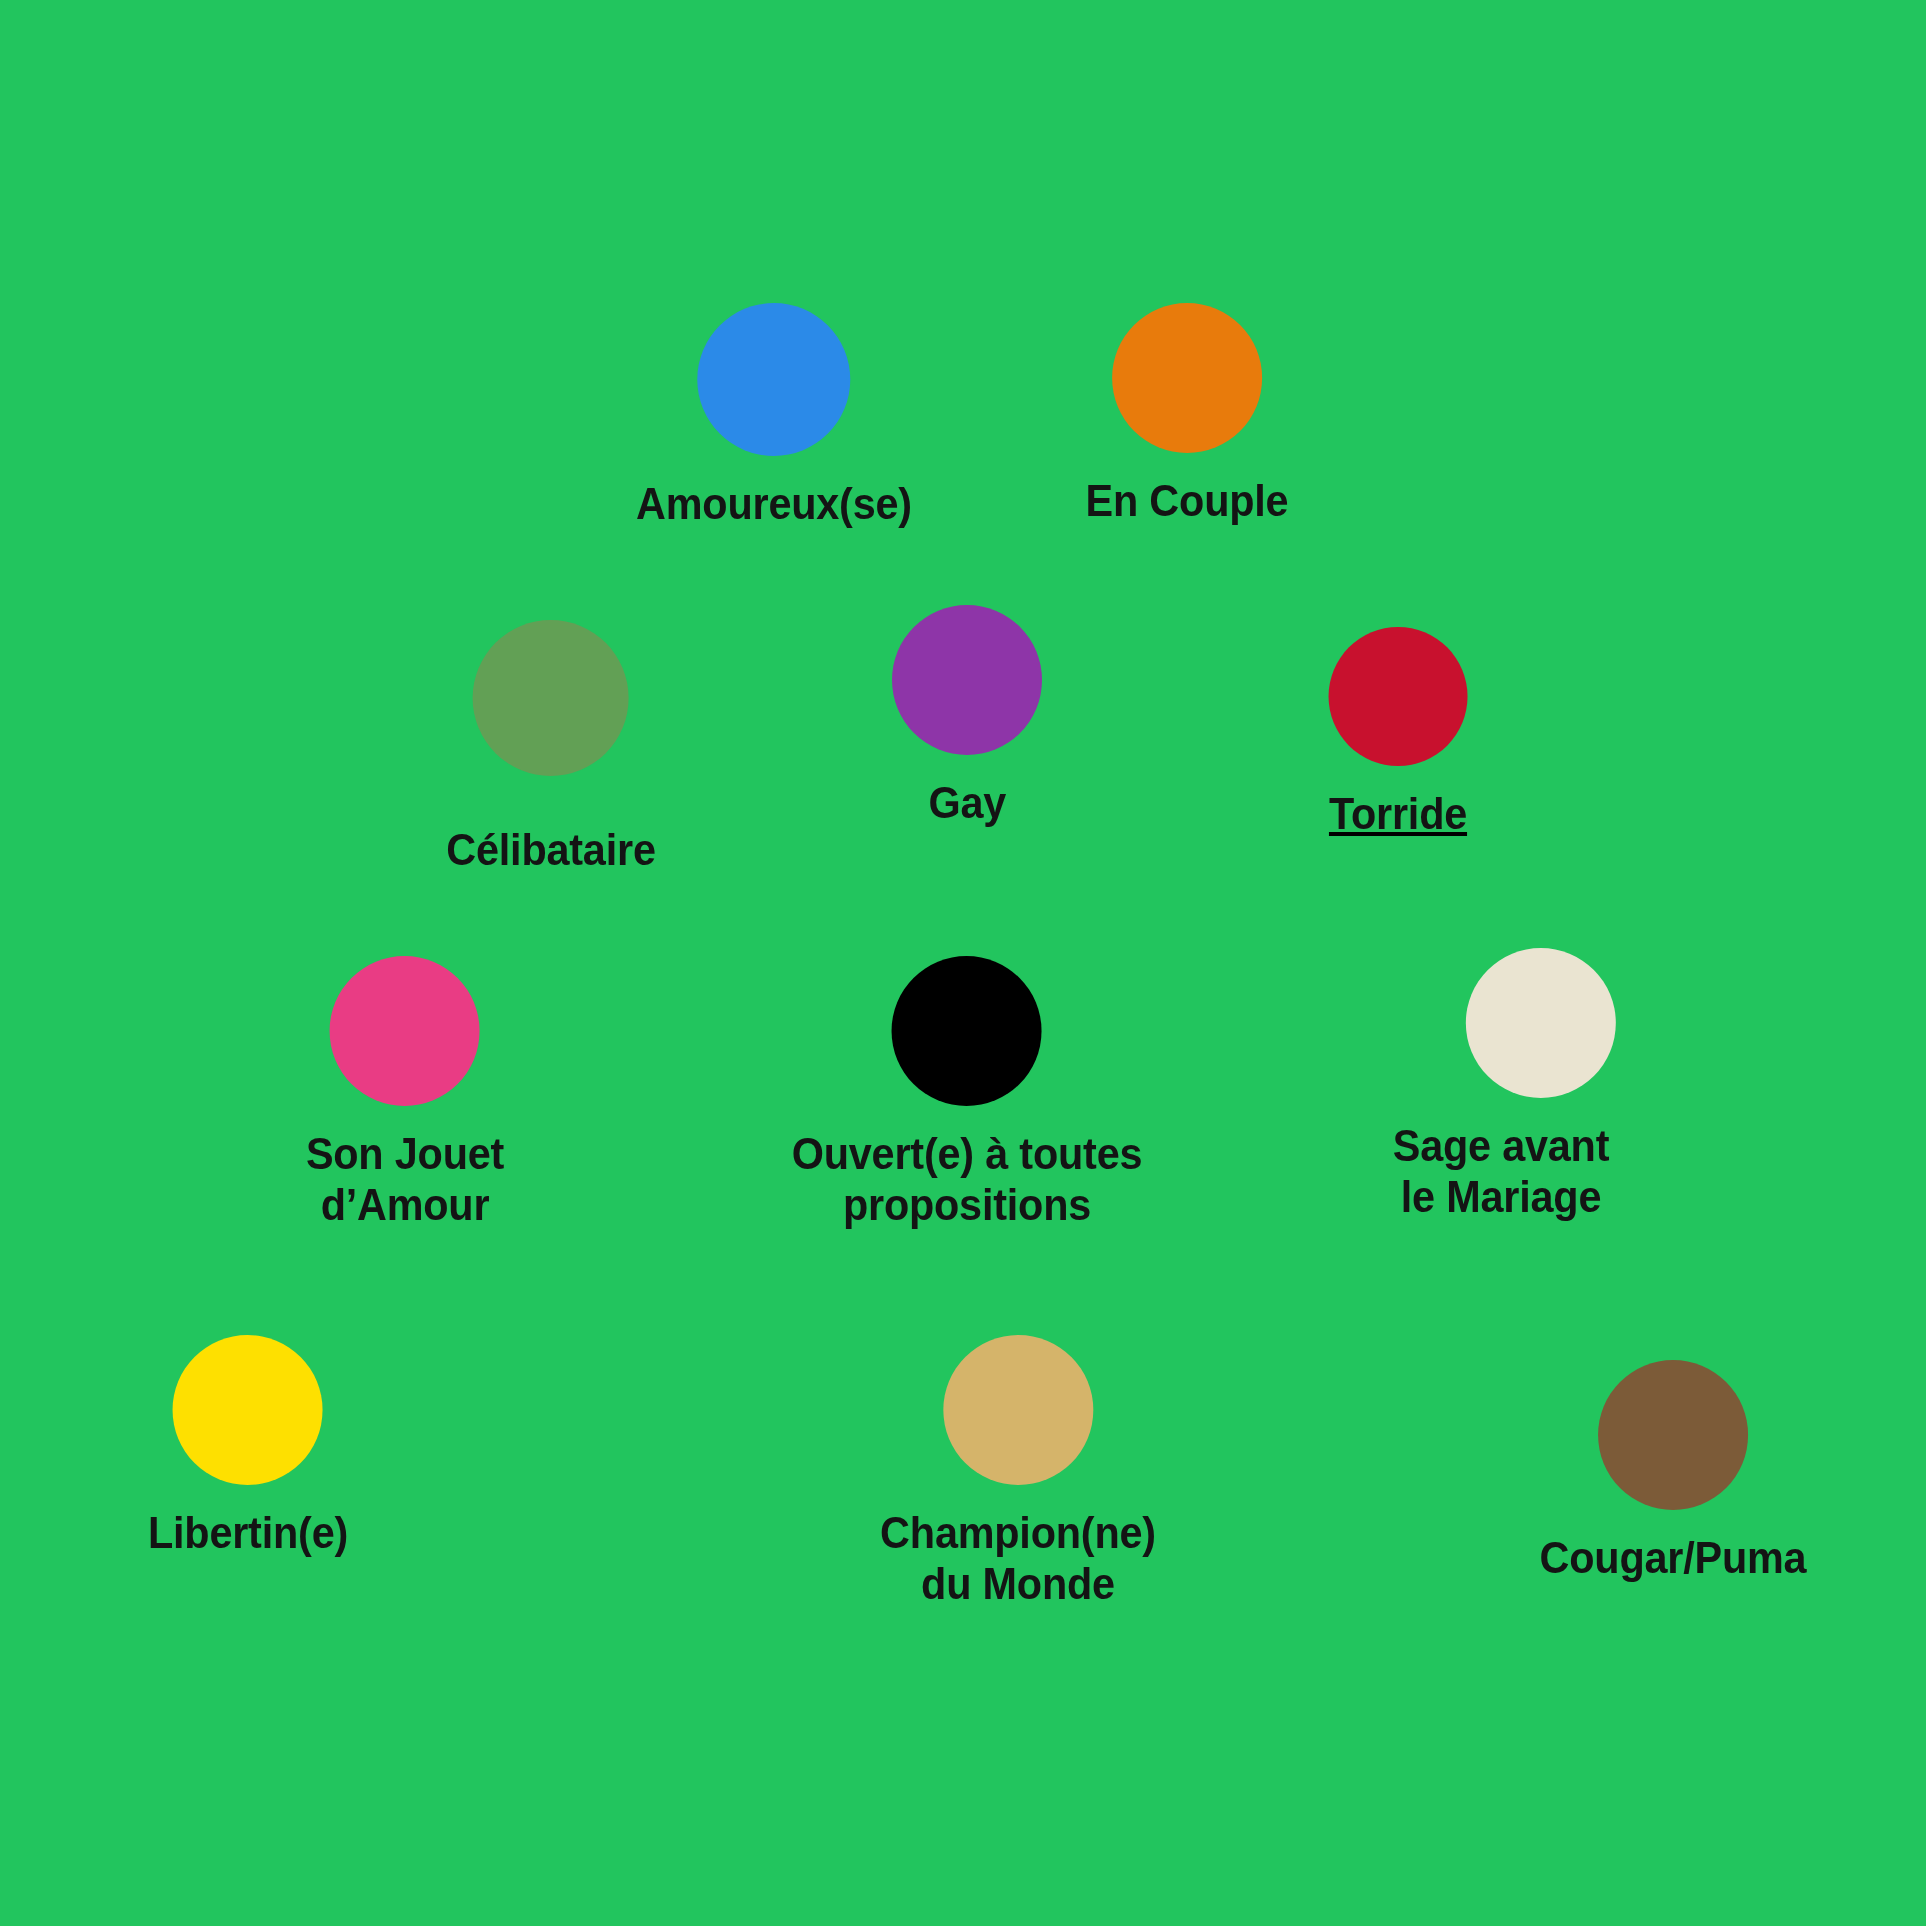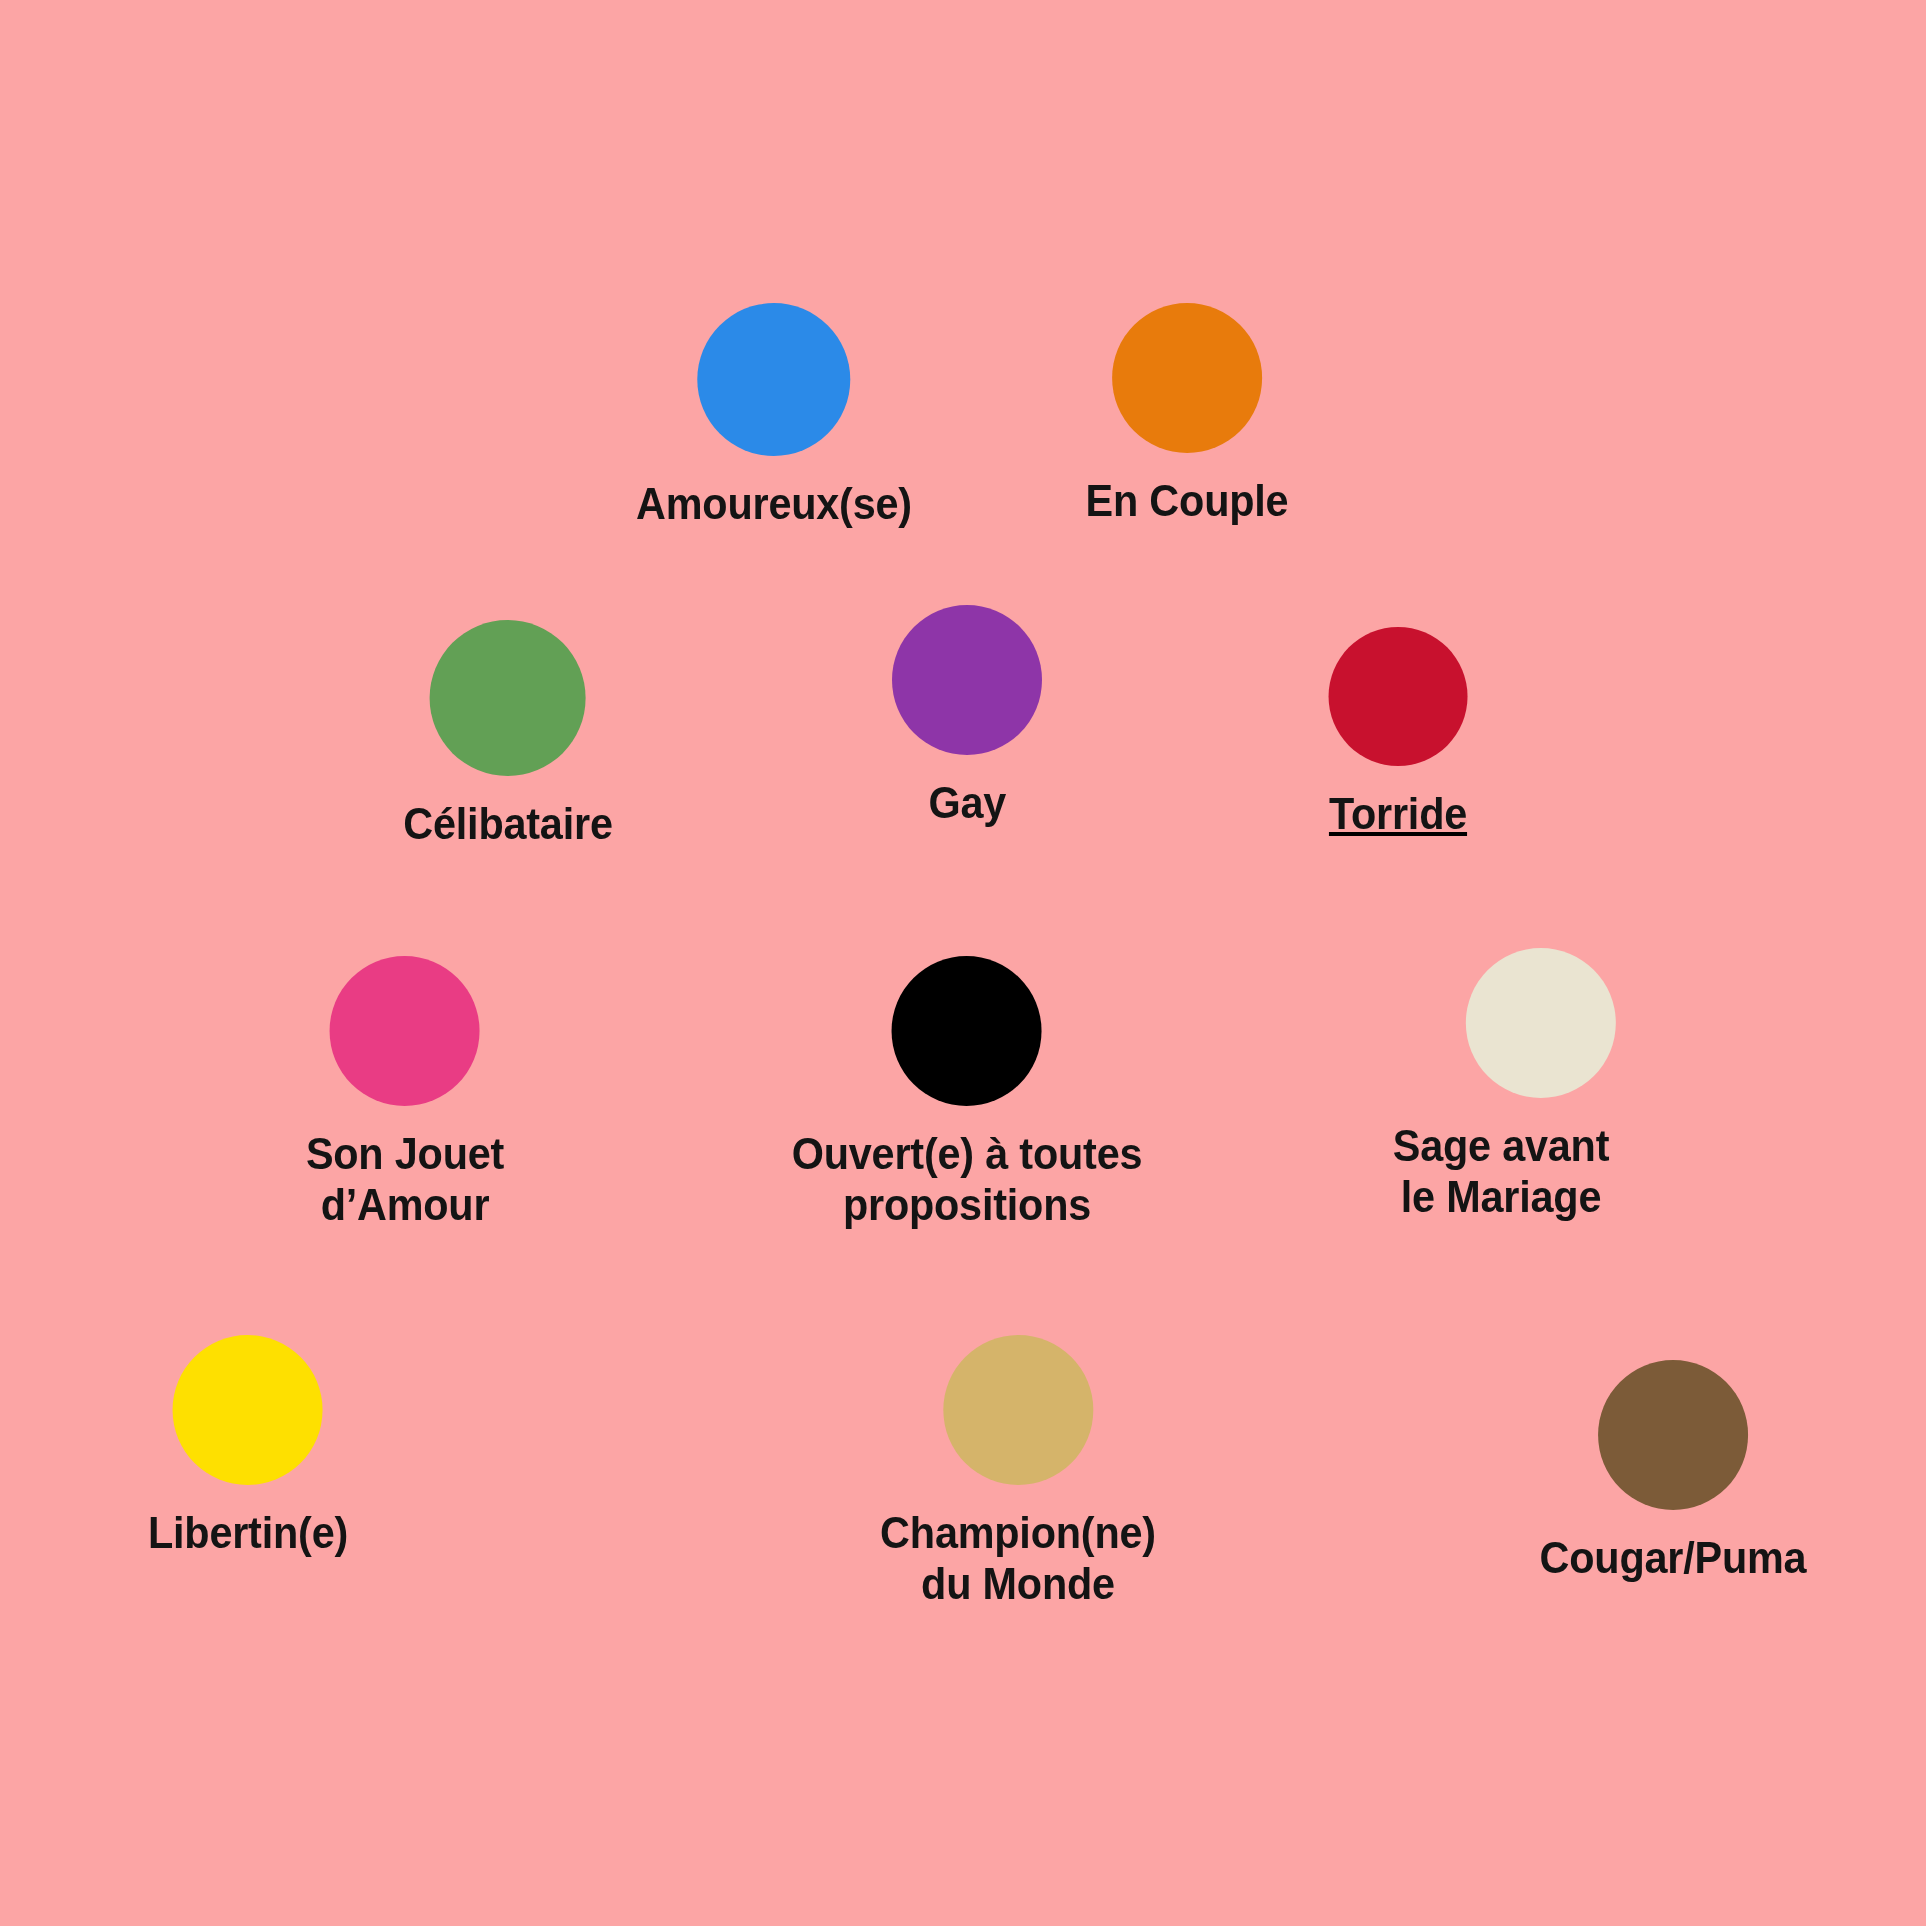--- a/index.html
+++ b/index.html
@@ -36,31 +36,31 @@
     color: #141414;
     text-align: center;
     white-space: pre-line;
     transform: scaleX(0.94);
     transform-origin: center top;
   }
 </style>
 </head>
 <body>
 
-<div id="stage" style="width: 1927px; height: 1927px; background: #fca5a5;">
+<div id="stage" style="width: 1927px; height: 1927px; background: #22c55e;">
   <div id="legend-root">
       <div class="legend-item" style="left: 774px; top: 303px;">
         <div class="swatch" style="width: 153px; height: 153px; background: rgb(43, 138, 232);"></div>
         <div class="swatch-label">Amoureux(se)</div>
       </div>
       <div class="legend-item" style="left: 1187px; top: 303px;">
         <div class="swatch" style="width: 150px; height: 150px; background: rgb(232, 123, 12);"></div>
         <div class="swatch-label">En Couple</div>
       </div>
-      <div class="legend-item" style="left: 508px; top: 620px;">
+      <div class="legend-item" style="left: 551px; top: 620px; gap: 26px;">
         <div class="swatch" style="width: 156px; height: 156px; background: rgb(98, 160, 85);"></div>
         <div class="swatch-label">Célibataire</div>
       </div>
       <div class="legend-item" style="left: 967px; top: 605px; align-items: center;">
         <div class="swatch" style="width: 150px; height: 150px; background: rgb(142, 53, 168);"></div>
         <div class="swatch-label">Gay</div>
       </div>
       <div class="legend-item" style="left: 1398px; top: 627px; text-decoration: underline;">
         <div class="swatch" style="width: 139px; height: 139px; background: rgb(200, 17, 46);"></div>
         <div class="swatch-label">Torride</div>

